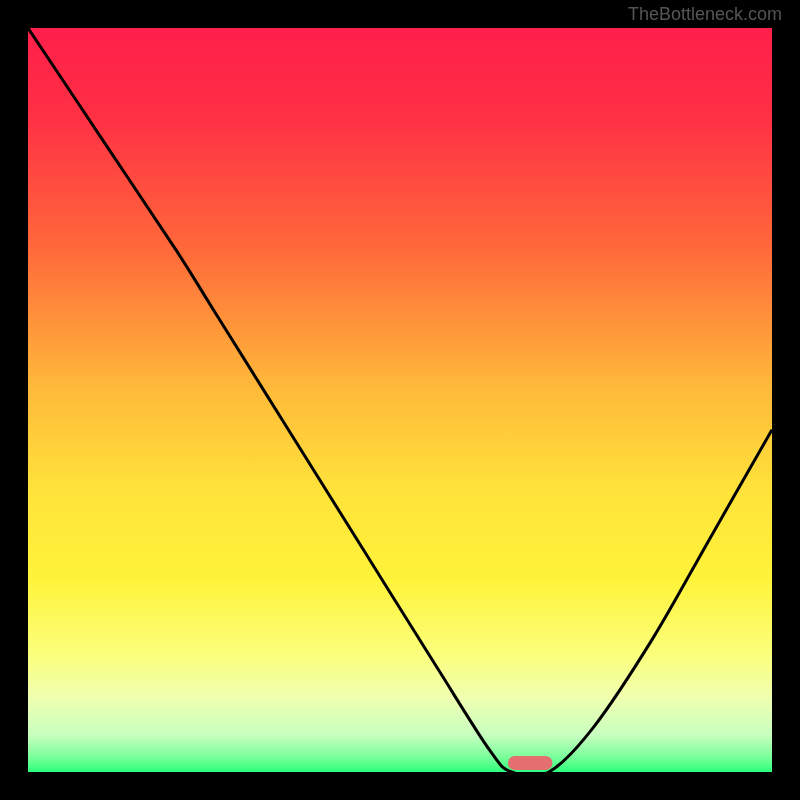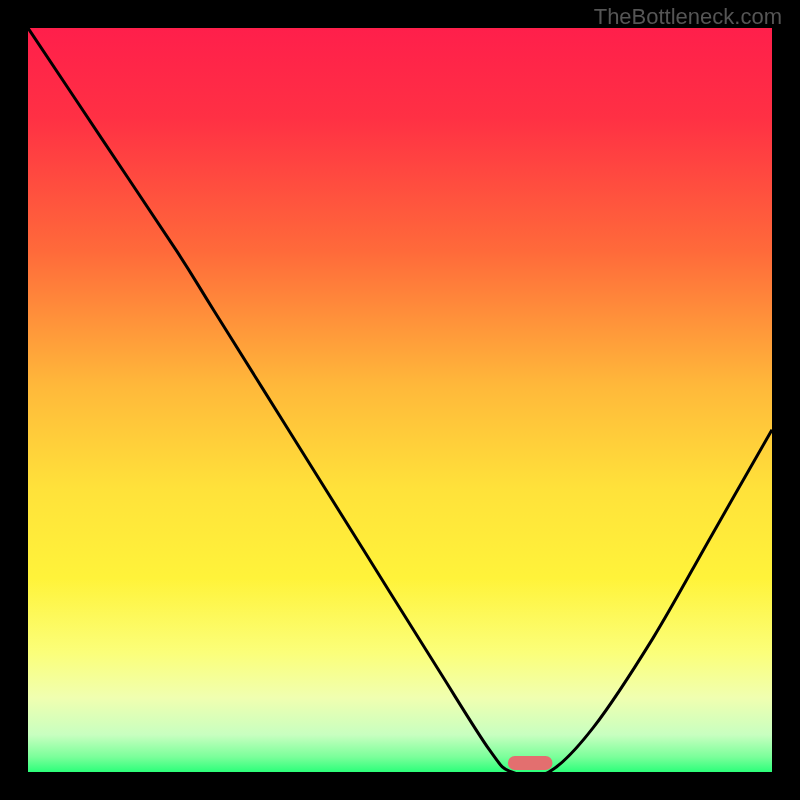--- a/index.html
+++ b/index.html
@@ -9,21 +9,21 @@
     height: 800px;
     background: #000;
     position: relative;
     font-family: Arial, sans-serif;
   }
   .watermark {
     position: absolute;
     top: 4px;
     right: 18px;
     color: #555;
-    font-size: 22px;
+    font-size: 18px;
     font-weight: 500;
     z-index: 10;
   }
   .plot-frame {
     position: absolute;
     left: 28px;
     top: 28px;
     width: 744px;
     height: 744px;
     background: #000;

